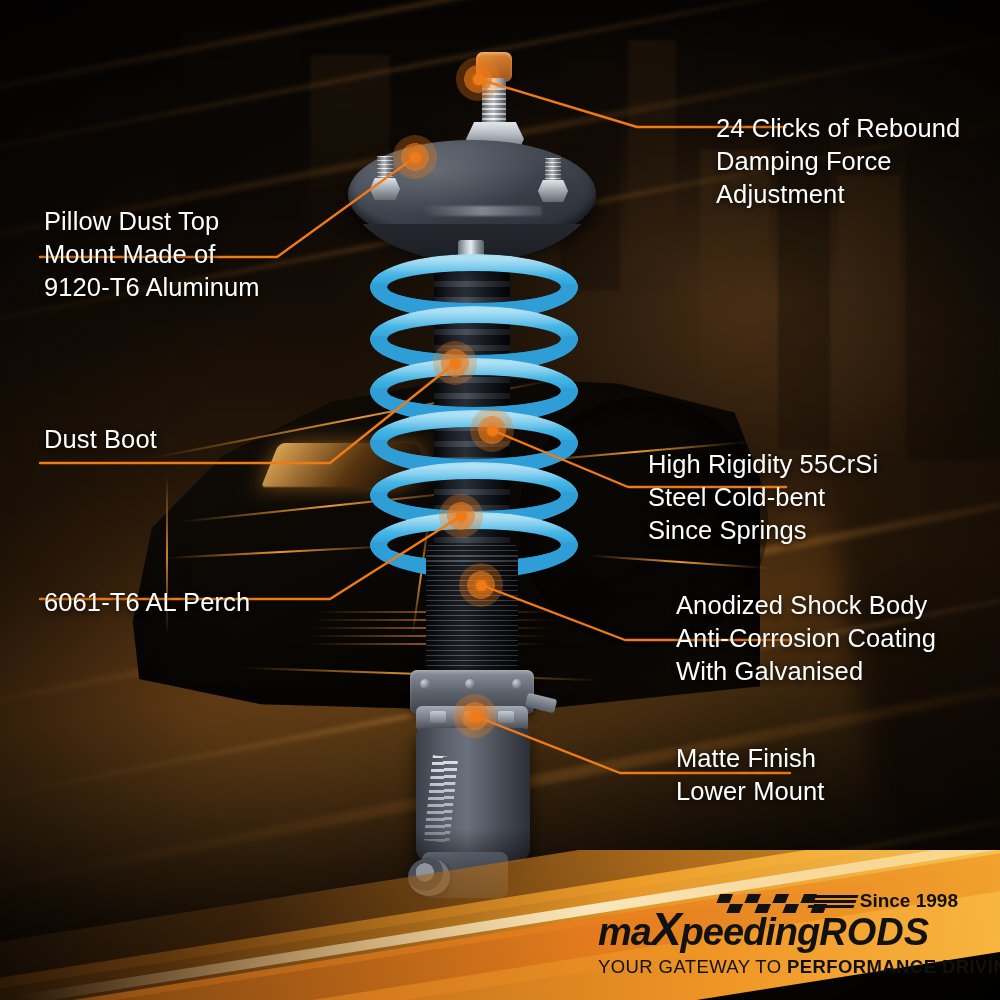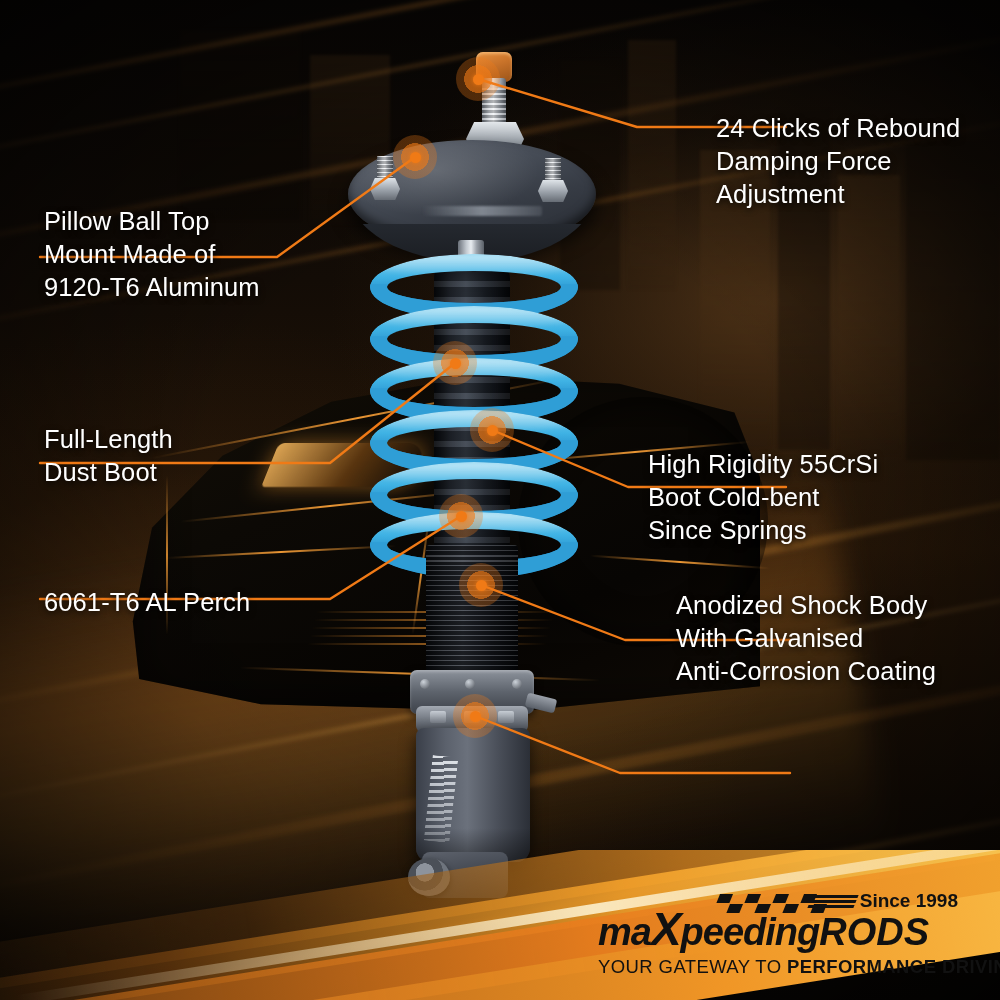--- a/index.html
+++ b/index.html
@@ -383,46 +383,49 @@
   <div class="dot" style="left:481px;top:585px;"></div>
   <div class="dot" style="left:475px;top:716px;"></div>
 
   <div class="label r" style="left:716px;top:112px;width:316px;">
     <div>24 Clicks of Rebound</div>
     <div>Damping Force</div>
     <div>Adjustment</div>
   </div>
 
   <div class="label" style="left:44px;top:205px;width:300px;">
-    <div>Pillow Ball Top</div>
+    <div>Pillow Dust Top</div>
     <div>Mount Made of</div>
     <div>9120-T6 Aluminum</div>
   </div>
 
   <div class="label" style="left:44px;top:423px;width:300px;">
-    <div>Full-Length</div>
     <div>Dust Boot</div>
   </div>
 
   <div class="label r" style="left:648px;top:448px;width:320px;">
     <div>High Rigidity 55CrSi</div>
-    <div>Boot Cold-bent</div>
+    <div>Steel Cold-bent</div>
     <div>Since Springs</div>
   </div>
 
   <div class="label" style="left:44px;top:586px;width:320px;">
     <div>6061-T6 AL Perch</div>
   </div>
 
   <div class="label r" style="left:676px;top:589px;width:322px;">
     <div>Anodized Shock Body</div>
+    <div>Anti-Corrosion Coating</div>
     <div>With Galvanised</div>
-    <div>Anti-Corrosion Coating</div>
-  </div>
-
+  </div>
+
+  <div class="label r" style="left:676px;top:742px;width:320px;">
+    <div>Matte Finish</div>
+    <div>Lower Mount</div>
+  </div>
 
   <div class="banner">
     <div class="bstripe" style="left:-12%;top:8px;height:46px;background:linear-gradient(90deg,rgba(0,0,0,0) 0%,rgba(90,52,14,.5) 28%,rgba(226,140,36,.75) 62%,rgba(248,196,70,.9) 100%);"></div>
     <div class="bstripe" style="left:-12%;top:44px;height:40px;background:linear-gradient(90deg,rgba(0,0,0,0) 0%,rgba(140,78,18,.55) 22%,rgba(240,158,42,.95) 58%,rgba(255,214,96,1) 100%);"></div>
     <div class="bstripe" style="left:-12%;top:78px;height:52px;background:linear-gradient(90deg,rgba(0,0,0,0) 0%,rgba(190,104,24,.7) 20%,rgba(232,126,30,.98) 55%,rgba(246,176,52,1) 100%);"></div>
     <div class="bstripe" style="left:-12%;top:116px;height:60px;background:linear-gradient(90deg,rgba(40,22,6,.8) 0%,rgba(206,116,28,.9) 30%,rgba(240,150,38,1) 65%,rgba(252,200,80,1) 100%);"></div>
     <div class="bstripe" style="left:-12%;top:64px;height:10px;background:linear-gradient(90deg,rgba(255,255,255,0) 10%,rgba(255,246,214,.85) 55%,rgba(255,255,255,.2) 100%);"></div>
 
     <div class="blogo">
       <div class="logo-row1">

